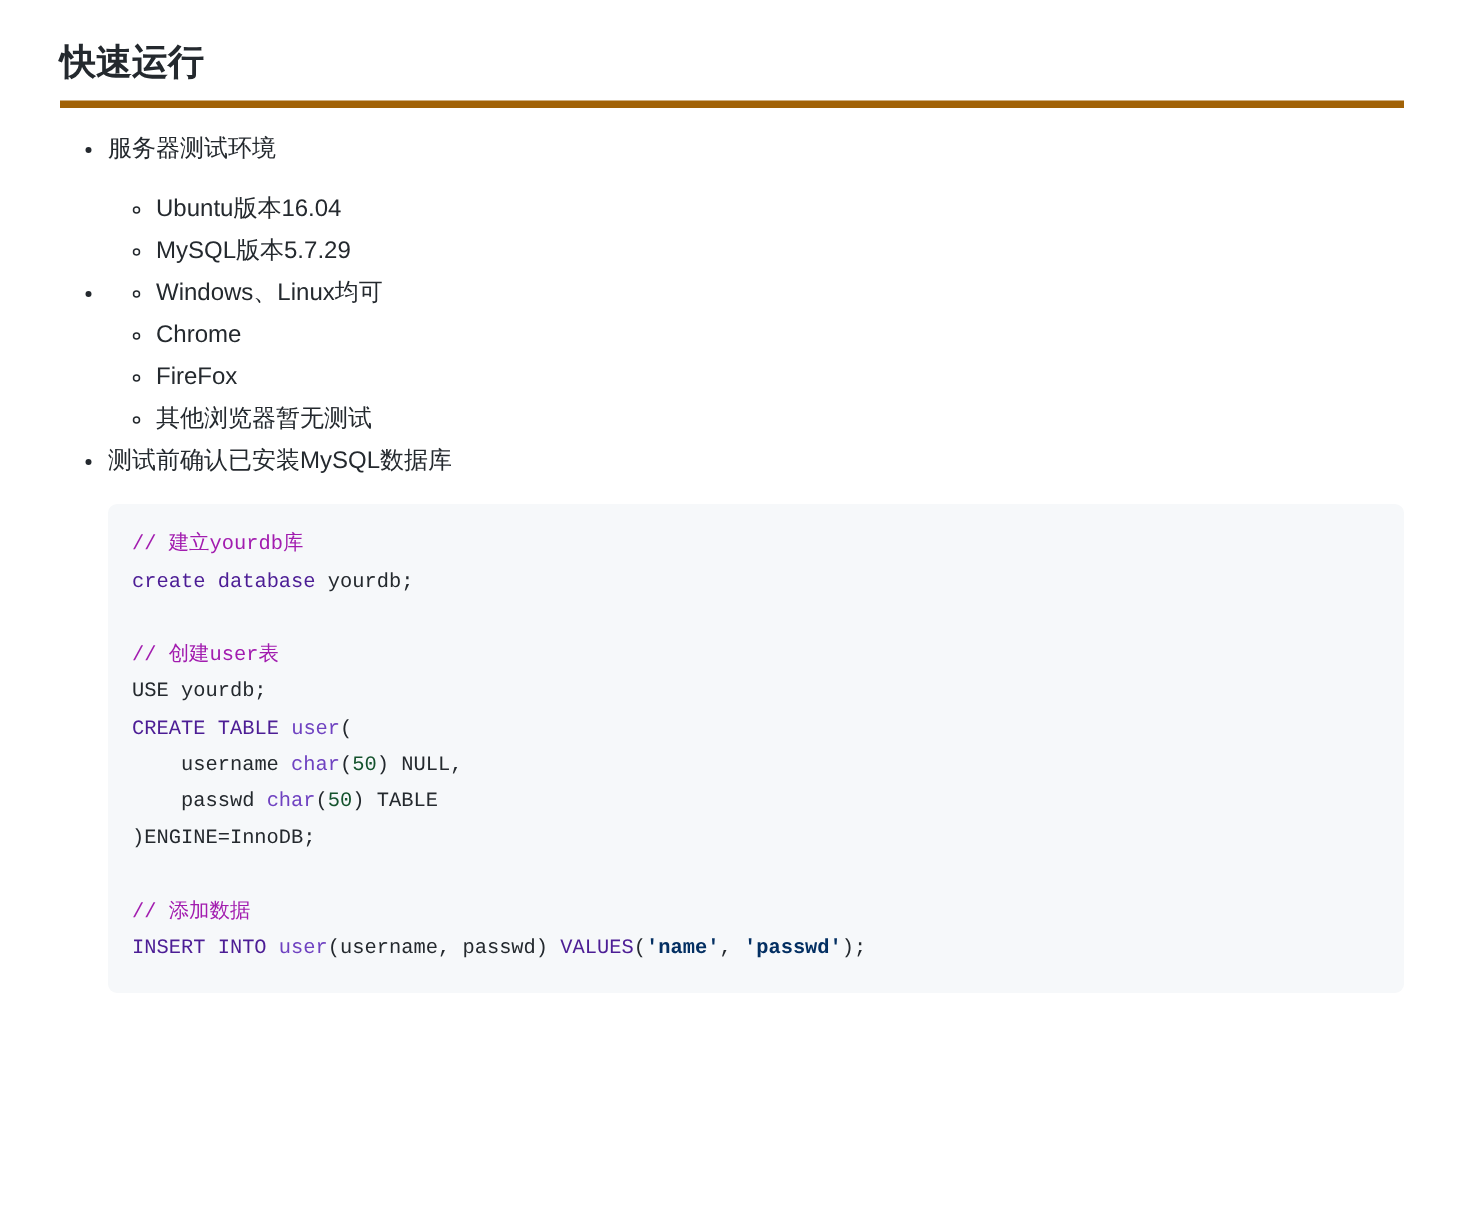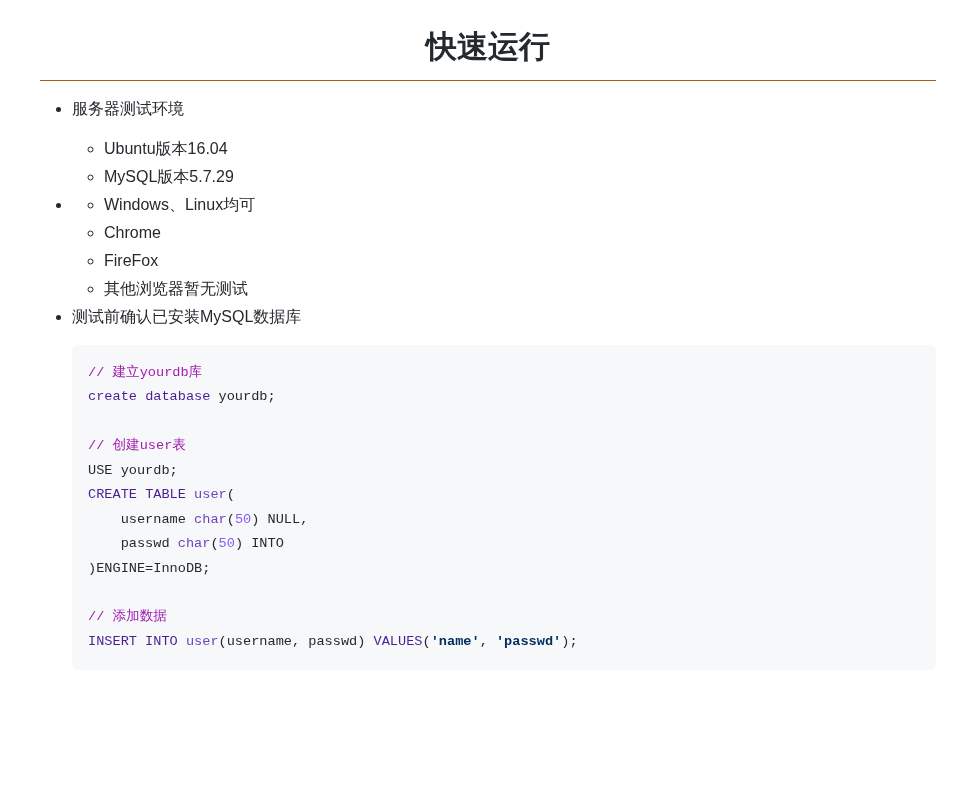--- a/index.html
+++ b/index.html
@@ -5,27 +5,26 @@
     body {
       font-family: -apple-system, BlinkMacSystemFont, "Segoe UI", Helvetica, Arial, sans-serif;
       color: #24292e;
       background: #fff;
       margin: 0;
       padding: 0 40px;
       font-size: 16px;
       line-height: 1.5;
     }
     h2 {
-      font-size: 31px;
+      font-size: 24px;
       font-weight: 600;
       padding-bottom: 0.3em;
-      border-bottom: 1px solid #a16207;
+      border-bottom: 5px solid #a16207;
       margin-top: 24px;
       margin-bottom: 16px;
-      text-align: center;
     }
     ul {
       padding-left: 2em;
       margin-top: 0;
       margin-bottom: 16px;
     }
     li {
       margin-top: 0.25em;
     }
     li > p {
@@ -48,21 +47,21 @@
       margin-top: 0;
       margin-bottom: 16px;
     }
     pre code {
       font-family: inherit;
       white-space: pre;
     }
     .c { color: #a21caf; text-align: right; }
     .kw { color: #4c1d95; }
     .fn { color: #6f42c1; }
-    .num { color: #8b5cf6; }
+    .num { color: #14532d; }
     .str { color: #032f62; font-weight: bold; }
   </style>
 </head>
 <body>
 
 <h2>快速运行</h2>
 
 <ul>
   <li>
     <p>服务器测试环境</p>
@@ -81,19 +80,19 @@
   </li>
   <li>
     <p>测试前确认已安装MySQL数据库</p>
     <pre><code><span class="c">// 建立yourdb库</span>
 <span class="kw">create</span> <span class="kw">database</span><span> yourdb;</span>
 
 <span class="c">// 创建user表</span>
 <span>USE yourdb;</span>
 <span class="kw">CREATE</span> <span class="kw">TABLE</span> <span class="fn">user</span><span>(</span>
 <span>    </span><span>username </span><span class="fn">char</span><span>(</span><span class="num">50</span><span>) NULL,</span>
-<span>    </span><span>passwd </span><span class="fn">char</span><span>(</span><span class="num">50</span><span>) INTO</span>
+<span>    </span><span>passwd </span><span class="fn">char</span><span>(</span><span class="num">50</span><span>) TABLE</span>
 <span>)ENGINE=InnoDB;</span>
 
 <span class="c">// 添加数据</span>
 <span class="kw">INSERT INTO</span> <span class="fn">user</span><span>(username, passwd) </span><span class="kw">VALUES</span><span>(</span><span class="str">'name'</span><span>, </span><span class="str">'passwd'</span><span>);</span></code></pre>
   </li>
 </ul>
 
 </body></html>

